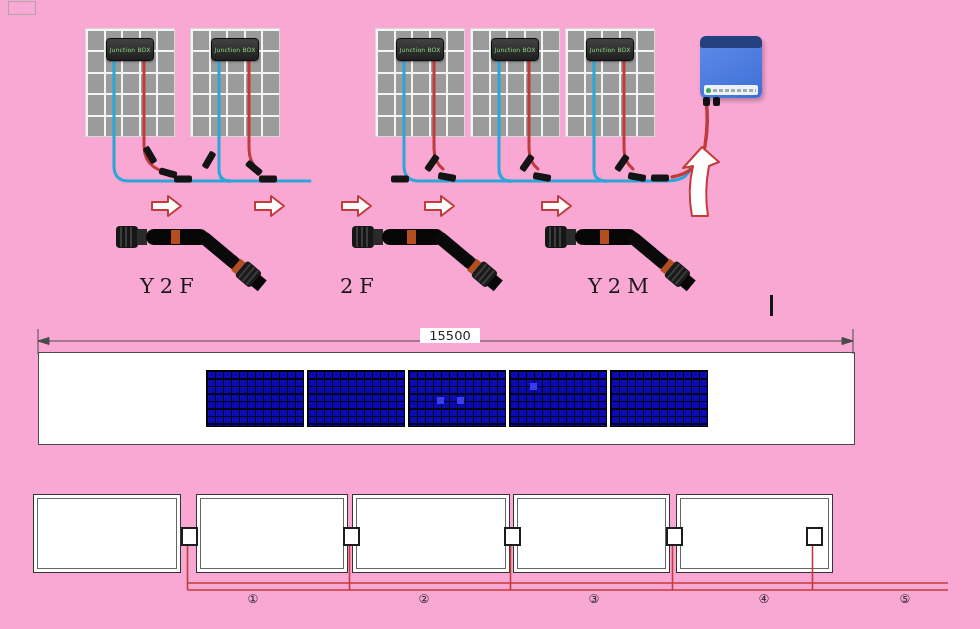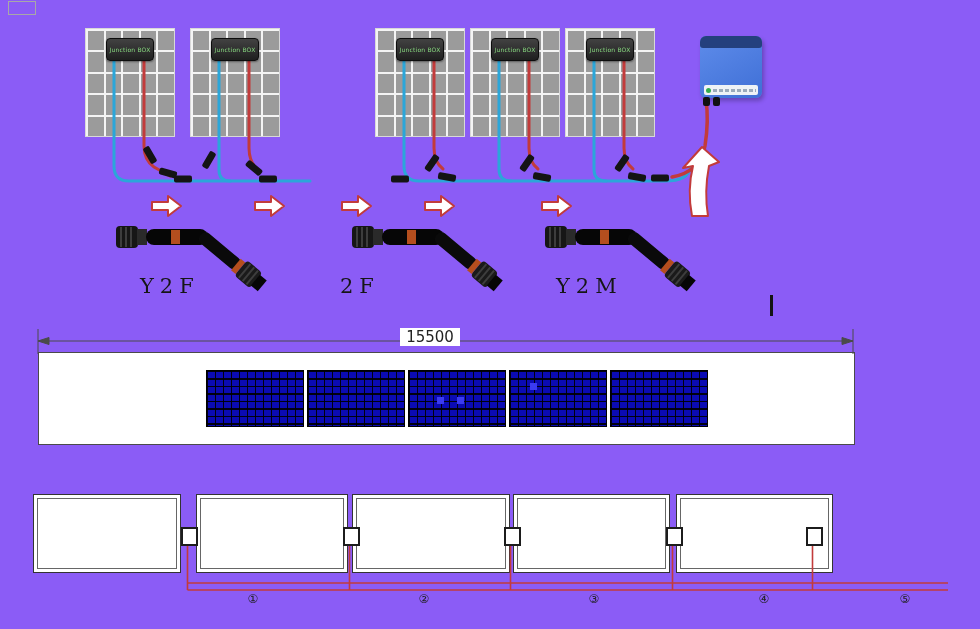--- a/index.html
+++ b/index.html
@@ -1,16 +1,16 @@
 <!DOCTYPE html>
 <html style="--wire-red: #c23b3b; --wire-blue: #2ba6d9; --module-blue: #0b0bb4; --inverter-blue: #3f6fd6; --inverter-blue-top: #24407e; --junction-box-text: #86d67e;"><head>
 <meta charset="utf-8">
 <style>
   html,body{margin:0;padding:0;background:#fff;}
-  .canvas{position:relative;width:980px;height:629px;background:#8b5cf6;overflow:hidden;
+  .canvas{position:relative;width:980px;height:629px;background:#f9a8d4;overflow:hidden;
           font-family:"DejaVu Sans",sans-serif;color:#1a1a1a;}
   .layer{position:absolute;inset:0;}
   .z1{z-index:1}.z2{z-index:2}.z3{z-index:3}
 
   
   .panel{position:absolute;top:28px;width:88px;height:107px;background:#9b9b9b;
          border:1px solid #d8d8d8;
          background-image:
            repeating-linear-gradient(to right,#f4f4f4 0 2px,transparent 2px 17.6px),
            repeating-linear-gradient(to bottom,#f4f4f4 0 2px,transparent 2px 21.4px);}
@@ -31,22 +31,22 @@
   .inv-strip{position:absolute;left:4px;right:4px;bottom:3px;height:10px;background:#eef2f6;
              border-radius:2px;display:flex;align-items:center;gap:2px;padding:0 2px;}
   .inv-dot{width:5px;height:5px;border-radius:50%;background:#2fae4e;}
   .inv-text{flex:1;height:3px;background:repeating-linear-gradient(to right,#9aaabb 0 4px,transparent 4px 6px);}
   .inv-stub{position:absolute;bottom:-8px;width:7px;height:9px;background:#111;border-radius:2px;}
   .s1{left:3px}.s2{left:13px}
 
   
   .big-rect{position:absolute;left:38px;top:352px;width:815px;height:91px;
             border:1px solid #4a4a4a;background:#fff;}
-  .dim-label{position:absolute;left:400px;top:328px;width:60px;text-align:center;
-             font-size:15px;color:#222;background:#fff;}
+  .dim-label{position:absolute;left:420px;top:328px;width:60px;text-align:center;
+             font-size:13px;color:#222;background:#fff;}
   .modules{position:absolute;left:206px;top:370px;display:flex;gap:3px;}
   .module{position:relative;width:96px;height:55px;border:1px solid #000;
           background-color:var(--module-blue,#0b0bb4);
           background-image:
             repeating-linear-gradient(to right,rgba(0,0,0,.9) 0 1.5px,transparent 1.5px 8px),
             repeating-linear-gradient(to bottom,rgba(0,0,0,.9) 0 1.5px,transparent 1.5px 7.5px);}
   .spot{position:absolute;width:7px;height:7px;background:#3b3bf0;}
 
   
   .frame{position:absolute;top:494px;height:77px;border:1.5px solid #333;background:#fff;}
@@ -230,21 +230,21 @@
       <div class="inv-strip">
         <span class="inv-dot"></span>
         <span class="inv-text"></span>
       </div>
       <div class="inv-stub s1"></div>
       <div class="inv-stub s2"></div>
     </div>
 
     <div class="yl" style="left:140px">Y2F</div>
     <div class="yl" style="left:340px">2F</div>
-    <div class="yl" style="left:556px">Y2M</div>
+    <div class="yl" style="left:588px">Y2M</div>
 
     <div class="cursor-bar"></div>
 
     <div class="dim-label">15500</div>
 
     <div class="jbox" style="left:181px"></div>
     <div class="jbox" style="left:343px"></div>
     <div class="jbox" style="left:504px"></div>
     <div class="jbox" style="left:666px"></div>
     <div class="jbox" style="left:806px"></div>

